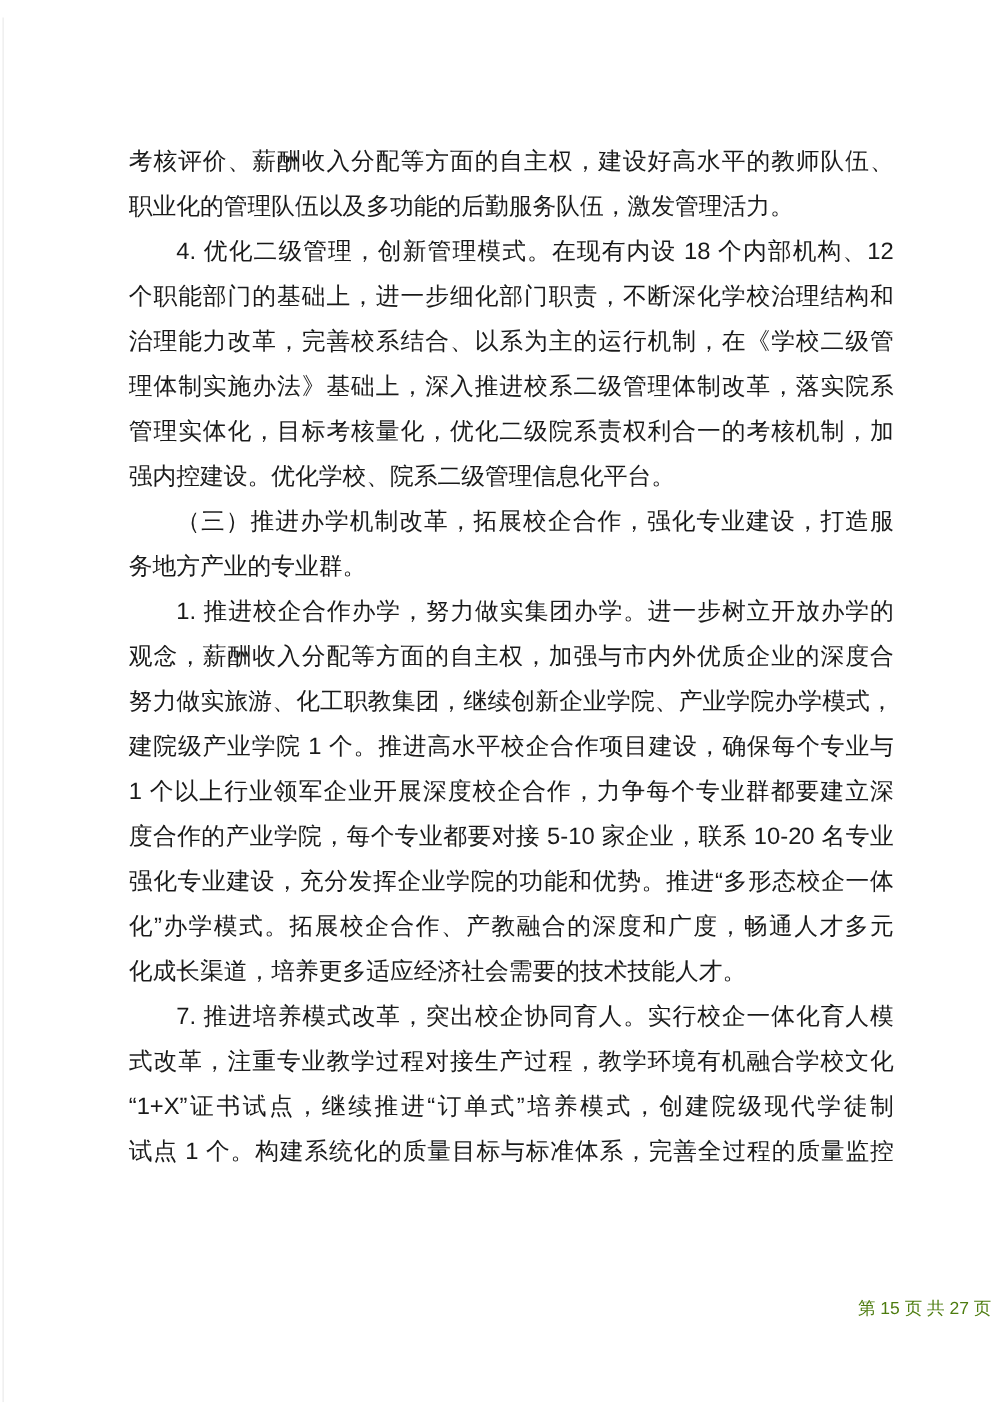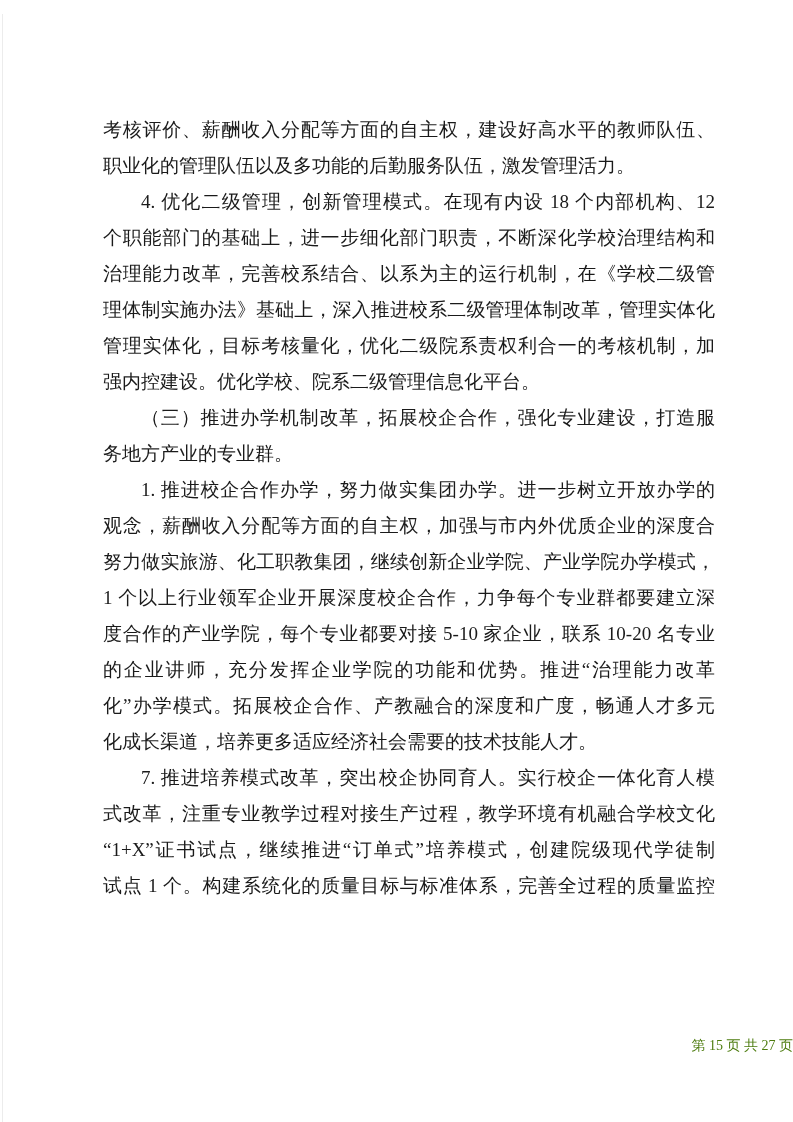--- a/index.html
+++ b/index.html
@@ -6,21 +6,21 @@
     margin: 0;
     padding: 0;
     background: #ffffff;
   }
   .page {
     position: relative;
     width: 793px;
     height: 1122px;
     background: #ffffff;
     color: #1a1a1a;
-    font-family: Liberation Serif, serif;
+    font-family: Liberation Sans, sans-serif;
     overflow: hidden;
   }
   
   .page-edge {
     position: absolute;
     left: 2px;
     top: 14px;
     bottom: 0;
     width: 1px;
     background: #ececec;
@@ -64,31 +64,32 @@
 
 <div class="page">
   <div class="page-edge"></div>
 
   <div class="content">
     <div class="line">考核评价、薪酬收入分配等方面的自主权，建设好高水平的教师队伍、</div>
     <div class="line end">职业化的管理队伍以及多功能的后勤服务队伍，激发管理活力。</div>
     <div class="line indent">4. 优化二级管理，创新管理模式。在现有内设 18 个内部机构、12</div>
     <div class="line">个职能部门的基础上，进一步细化部门职责，不断深化学校治理结构和</div>
     <div class="line">治理能力改革，完善校系结合、以系为主的运行机制，在《学校二级管</div>
-    <div class="line">理体制实施办法》基础上，深入推进校系二级管理体制改革，管理实体化</div>
+    <div class="line">理体制实施办法》基础上，深入推进校系二级管理体制改革，落实院系</div>
     <div class="line">管理实体化，目标考核量化，优化二级院系责权利合一的考核机制，加</div>
     <div class="line end">强内控建设。优化学校、院系二级管理信息化平台。</div>
     <div class="line indent">（三）推进办学机制改革，拓展校企合作，强化专业建设，打造服</div>
     <div class="line end">务地方产业的专业群。</div>
     <div class="line indent">1. 推进校企合作办学，努力做实集团办学。进一步树立开放办学的</div>
     <div class="line">观念，薪酬收入分配等方面的自主权，加强与市内外优质企业的深度合作，</div>
     <div class="line">努力做实旅游、化工职教集团，继续创新企业学院、产业学院办学模式，</div>
+    <div class="line">建院级产业学院 1 个。推进高水平校企合作项目建设，确保每个专业与</div>
     <div class="line">1 个以上行业领军企业开展深度校企合作，力争每个专业群都要建立深</div>
     <div class="line">度合作的产业学院，每个专业都要对接 5-10 家企业，联系 10-20 名专业</div>
-    <div class="line">的企业讲师，充分发挥企业学院的功能和优势。推进“治理能力改革</div>
+    <div class="line">强化专业建设，充分发挥企业学院的功能和优势。推进“多形态校企一体</div>
     <div class="line">化”办学模式。拓展校企合作、产教融合的深度和广度，畅通人才多元</div>
     <div class="line end">化成长渠道，培养更多适应经济社会需要的技术技能人才。</div>
     <div class="line indent">7. 推进培养模式改革，突出校企协同育人。实行校企一体化育人模</div>
     <div class="line">式改革，注重专业教学过程对接生产过程，教学环境有机融合学校文化</div>
     <div class="line">“1+X”证书试点，继续推进“订单式”培养模式，创建院级现代学徒制</div>
     <div class="line">试点 1 个。构建系统化的质量目标与标准体系，完善全过程的质量监控</div>
   </div>
 
   <div class="footer">第 15 页 共 27 页</div>
 </div>

